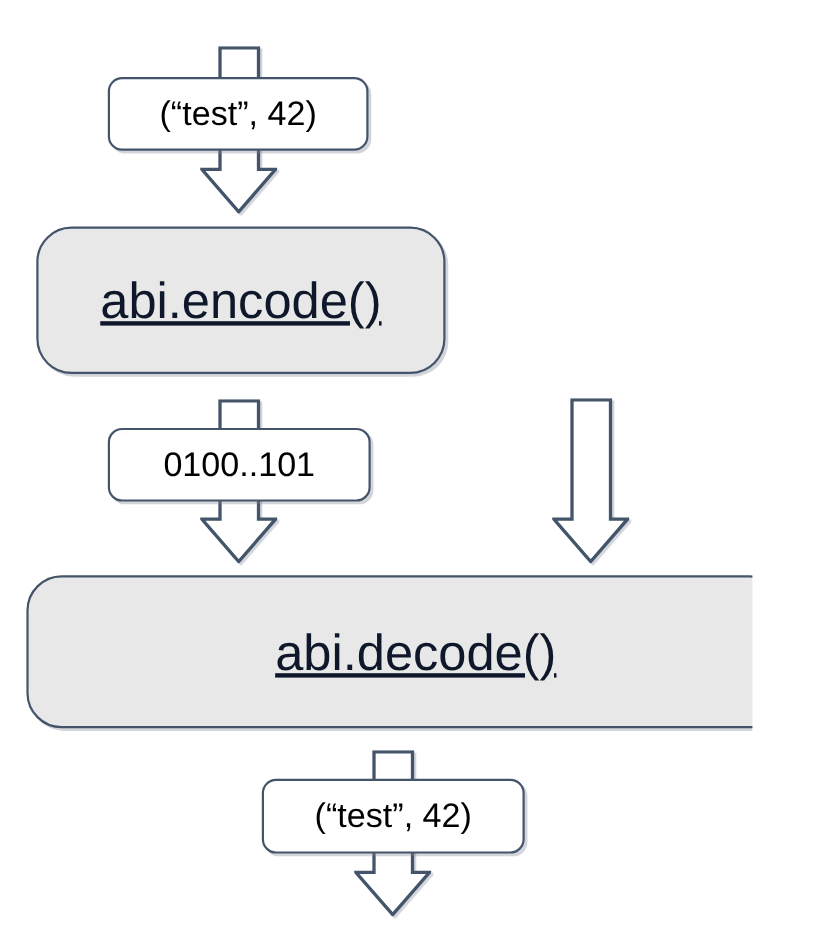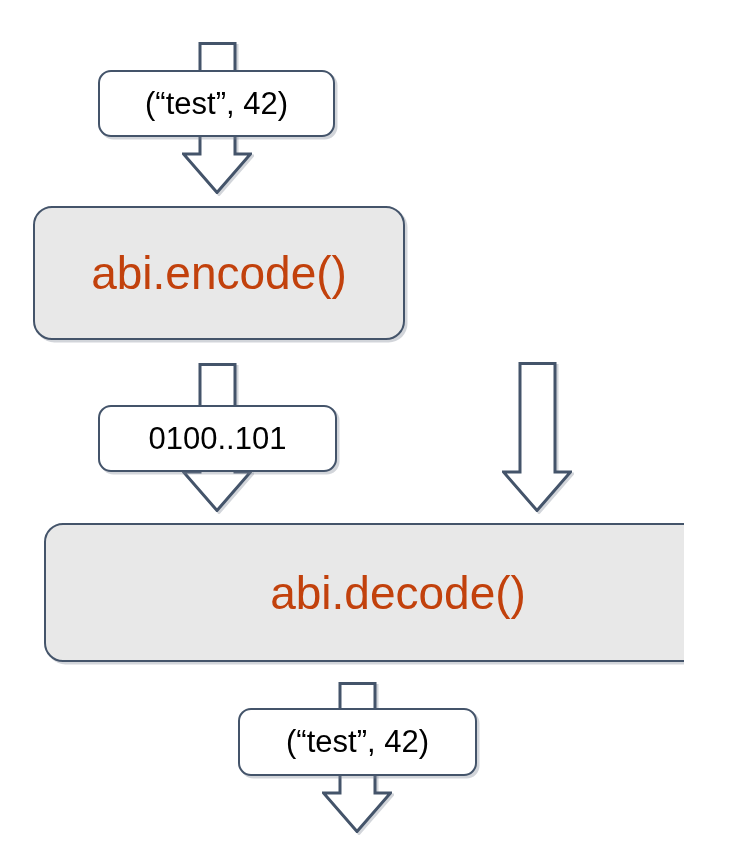--- a/index.html
+++ b/index.html
@@ -41,38 +41,39 @@
     font-size: 31px;
     color: #000000;
     box-sizing: border-box;
   }
   
   .process {
     position: absolute;
     z-index: 2;
     background: #e8e8e8;
     border: 2.5px solid #44546a;
-    border-radius: 19px;
+    border-radius: 32px;
     box-shadow: 2.5px 2.5px 0px rgba(125,135,150,0.35);
     display: flex;
     align-items: center;
     justify-content: center;
     font-size: 46px;
-    color: #c2410c;
+    color: #0f172a;
     box-sizing: border-box;
+    text-decoration: underline;
   }
   
   #arrow-input    { left: 182px; top: 42px;  }
   #pill-input     { left: 98px;  top: 70px;  width: 237px; height: 67px; }
   #box-encode     { left: 33px;  top: 206px; width: 372px; height: 134px; }
   #arrow-bytes    { left: 182px; top: 363px; }
-  #pill-bytes     { left: 98px;  top: 389px; width: 239px; height: 67px; margin-top: 16px; }
+  #pill-bytes     { left: 98px;  top: 389px; width: 239px; height: 67px; }
   #arrow-types    { left: 502px; top: 362px; }
   #pill-types     { left: 417px; top: 389px; width: 239px; height: 67px; }
-  #box-decode     { left: 44px;  top: 523px; width: 689px; height: 139px; padding-left: 19px; }
+  #box-decode     { left: 24px;  top: 523px; width: 689px; height: 139px; padding-left: 19px; }
   #arrow-output   { left: 322px; top: 682px; }
   #pill-output    { left: 238px; top: 708px; width: 239px; height: 68px; }
 </style>
 </head>
 <body>
 
 <div class="canvas">
 
   <svg id="arrow-input" class="block-arrow" width="70" height="152" viewBox="0 0 70 152" aria-hidden="true">
     <polygon points="18,1.5 53,1.5 53,112 68.5,112 35,150.5 1.5,112 18,112"></polygon>

